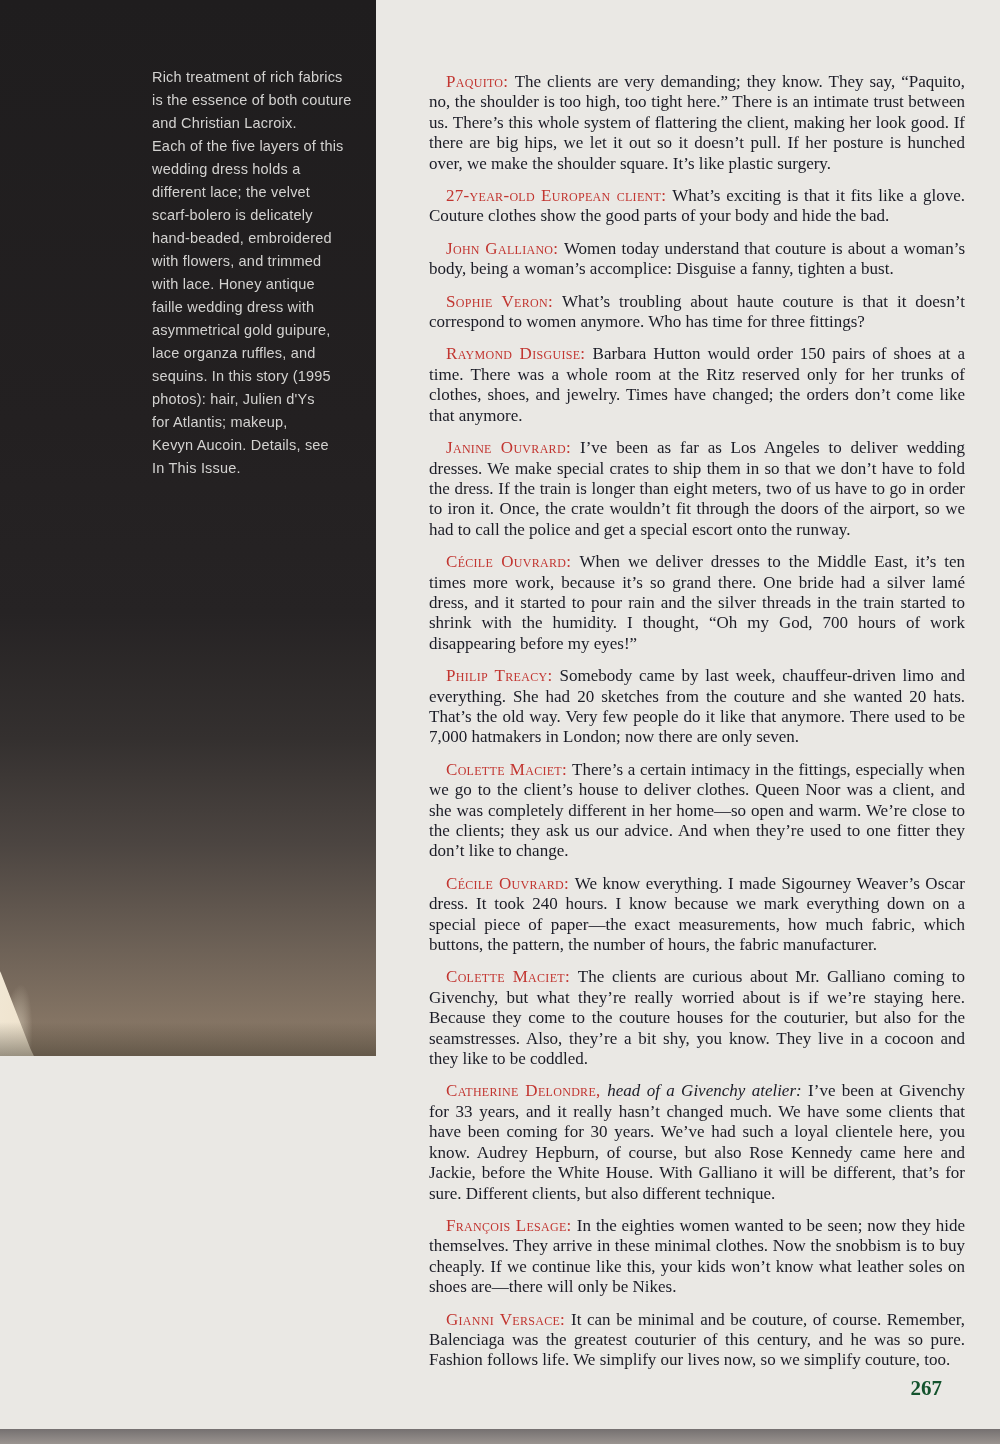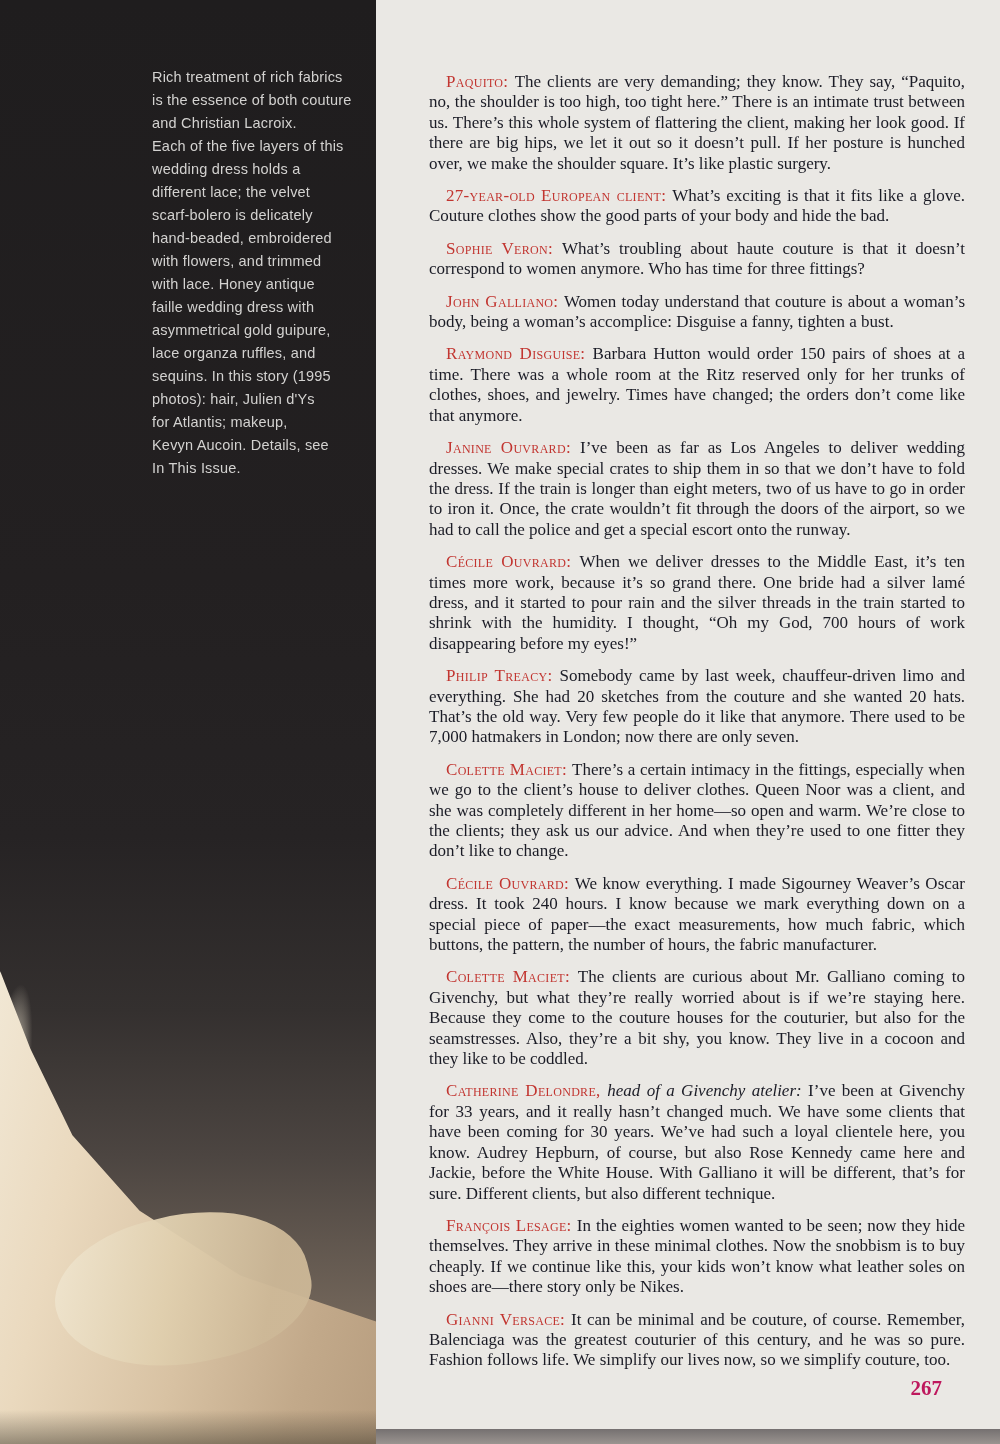--- a/index.html
+++ b/index.html
@@ -5,21 +5,21 @@
   html,body{margin:0;padding:0;}
   .page{
     position:relative;
     width:1000px;height:1444px;
     background:#eae8e4;
     overflow:hidden;
     font-family:"Liberation Serif", serif;
   }
   
   .photo{
-    position:absolute;left:0;top:0;width:376px;height:1444px;
+    position:absolute;left:0;top:0;width:376px;height:1056px;
     overflow:hidden;z-index:2;
     background:linear-gradient(to bottom,
       #1f1d1e 0%, #232021 40%, #262324 58%, #34302f 70%,
       #4c4541 80%, #6e6257 90%, #8f7d6a 100%);
   }
   .dress-sliver{
     position:absolute;left:-14px;top:955px;width:50px;height:230px;
     transform:rotate(7deg);border-radius:50%;
     background:radial-gradient(closest-side,#e9e0cc 0%,rgba(233,224,204,0) 75%);
   }
@@ -55,21 +55,21 @@
   .speaker{
     color:#c23530;
     font-variant:small-caps;
     letter-spacing:.3px;
   }
   .qualifier{font-style:italic;}
   .end-mark{margin-left:5px;font-size:15px;}
   
   .page-number{
     position:absolute;right:58px;top:1376px;
-    font-size:21px;font-weight:bold;color:#be185d;
+    font-size:21px;font-weight:bold;color:#14532d;
     font-family:"Liberation Serif", serif;
   }
   .bottom-edge{
     position:absolute;left:0;bottom:0;width:100%;height:15px;z-index:1;
     background:linear-gradient(to bottom,#757070,#9a9490);
   }
 </style>
 </head>
 <body>
 
@@ -98,29 +98,29 @@
 sequins. In this story (1995
 photos): hair, Julien d'Ys
 for Atlantis; makeup,
 Kevyn Aucoin. Details, see
 In This Issue.</div>
   </div>
 
   <div class="article">
     <p><span class="speaker">Paquito: </span><span class="ptext">The clients are very demanding; they know. They say, “Paquito, no, the shoulder is too high, too tight here.” There is an intimate trust between us. There’s this whole system of flattering the client, making her look good. If there are big hips, we let it out so it doesn’t pull. If her posture is hunched over, we make the shoulder square. It’s like plastic surgery.</span></p>
     <p><span class="speaker">27-year-old European client: </span><span class="ptext">What’s exciting is that it fits like a glove. Couture clothes show the good parts of your body and hide the bad.</span></p>
+    <p><span class="speaker">John Galliano: </span><span class="ptext">Women today understand that couture is about a woman’s body, being a woman’s accomplice: Disguise a fanny, tighten a bust.</span></p>
     <p><span class="speaker">Sophie Veron: </span><span class="ptext">What’s troubling about haute couture is that it doesn’t correspond to women anymore. Who has time for three fittings?</span></p>
-    <p><span class="speaker">John Galliano: </span><span class="ptext">Women today understand that couture is about a woman’s body, being a woman’s accomplice: Disguise a fanny, tighten a bust.</span></p>
     <p><span class="speaker">Raymond Disguise: </span><span class="ptext">Barbara Hutton would order 150 pairs of shoes at a time. There was a whole room at the Ritz reserved only for her trunks of clothes, shoes, and jewelry. Times have changed; the orders don’t come like that anymore.</span></p>
     <p><span class="speaker">Janine Ouvrard: </span><span class="ptext">I’ve been as far as Los Angeles to deliver wedding dresses. We make special crates to ship them in so that we don’t have to fold the dress. If the train is longer than eight meters, two of us have to go in order to iron it. Once, the crate wouldn’t fit through the doors of the airport, so we had to call the police and get a special escort onto the runway.</span></p>
     <p><span class="speaker">Cécile Ouvrard: </span><span class="ptext">When we deliver dresses to the Middle East, it’s ten times more work, because it’s so grand there. One bride had a silver lamé dress, and it started to pour rain and the silver threads in the train started to shrink with the humidity. I thought, “Oh my God, 700 hours of work disappearing before my eyes!”</span></p>
     <p><span class="speaker">Philip Treacy: </span><span class="ptext">Somebody came by last week, chauffeur-driven limo and everything. She had 20 sketches from the couture and she wanted 20 hats. That’s the old way. Very few people do it like that anymore. There used to be 7,000 hatmakers in London; now there are only seven.</span></p>
     <p><span class="speaker">Colette Maciet: </span><span class="ptext">There’s a certain intimacy in the fittings, especially when we go to the client’s house to deliver clothes. Queen Noor was a client, and she was completely different in her home—so open and warm. We’re close to the clients; they ask us our advice. And when they’re used to one fitter they don’t like to change.</span></p>
     <p><span class="speaker">Cécile Ouvrard: </span><span class="ptext">We know everything. I made Sigourney Weaver’s Oscar dress. It took 240 hours. I know because we mark everything down on a special piece of paper—the exact measurements, how much fabric, which buttons, the pattern, the number of hours, the fabric manufacturer.</span></p>
     <p><span class="speaker">Colette Maciet: </span><span class="ptext">The clients are curious about Mr. Galliano coming to Givenchy, but what they’re really worried about is if we’re staying here. Because they come to the couture houses for the couturier, but also for the seamstresses. Also, they’re a bit shy, you know. They live in a cocoon and they like to be coddled.</span></p>
     <p><span class="speaker">Catherine Delondre, </span><span class="qualifier">head of a Givenchy atelier: </span><span class="ptext">I’ve been at Givenchy for 33 years, and it really hasn’t changed much. We have some clients that have been coming for 30 years. We’ve had such a loyal clientele here, you know. Audrey Hepburn, of course, but also Rose Kennedy came here and Jackie, before the White House. With Galliano it will be different, that’s for sure. Different clients, but also different technique.</span></p>
-    <p><span class="speaker">François Lesage: </span><span class="ptext">In the eighties women wanted to be seen; now they hide themselves. They arrive in these minimal clothes. Now the snobbism is to buy cheaply. If we continue like this, your kids won’t know what leather soles on shoes are—there story only be Nikes.</span></p>
+    <p><span class="speaker">François Lesage: </span><span class="ptext">In the eighties women wanted to be seen; now they hide themselves. They arrive in these minimal clothes. Now the snobbism is to buy cheaply. If we continue like this, your kids won’t know what leather soles on shoes are—there will only be Nikes.</span></p>
     <p><span class="speaker">Gianni Versace: </span><span class="ptext">It can be minimal and be couture, of course. Remember, Balenciaga was the greatest couturier of this century, and he was so pure. Fashion follows life. We simplify our lives now, so we simplify couture, too.</span></p>
   </div>
 
   <div class="page-number">267</div>
 
 </div>
 
 </body></html>

